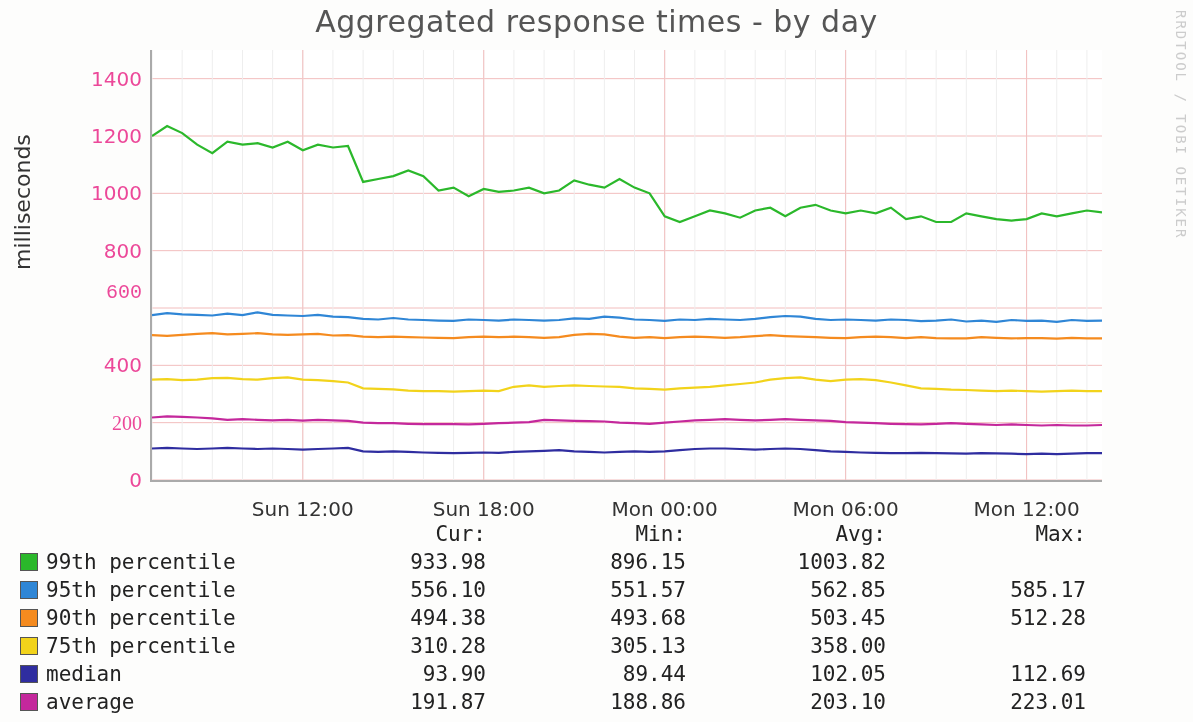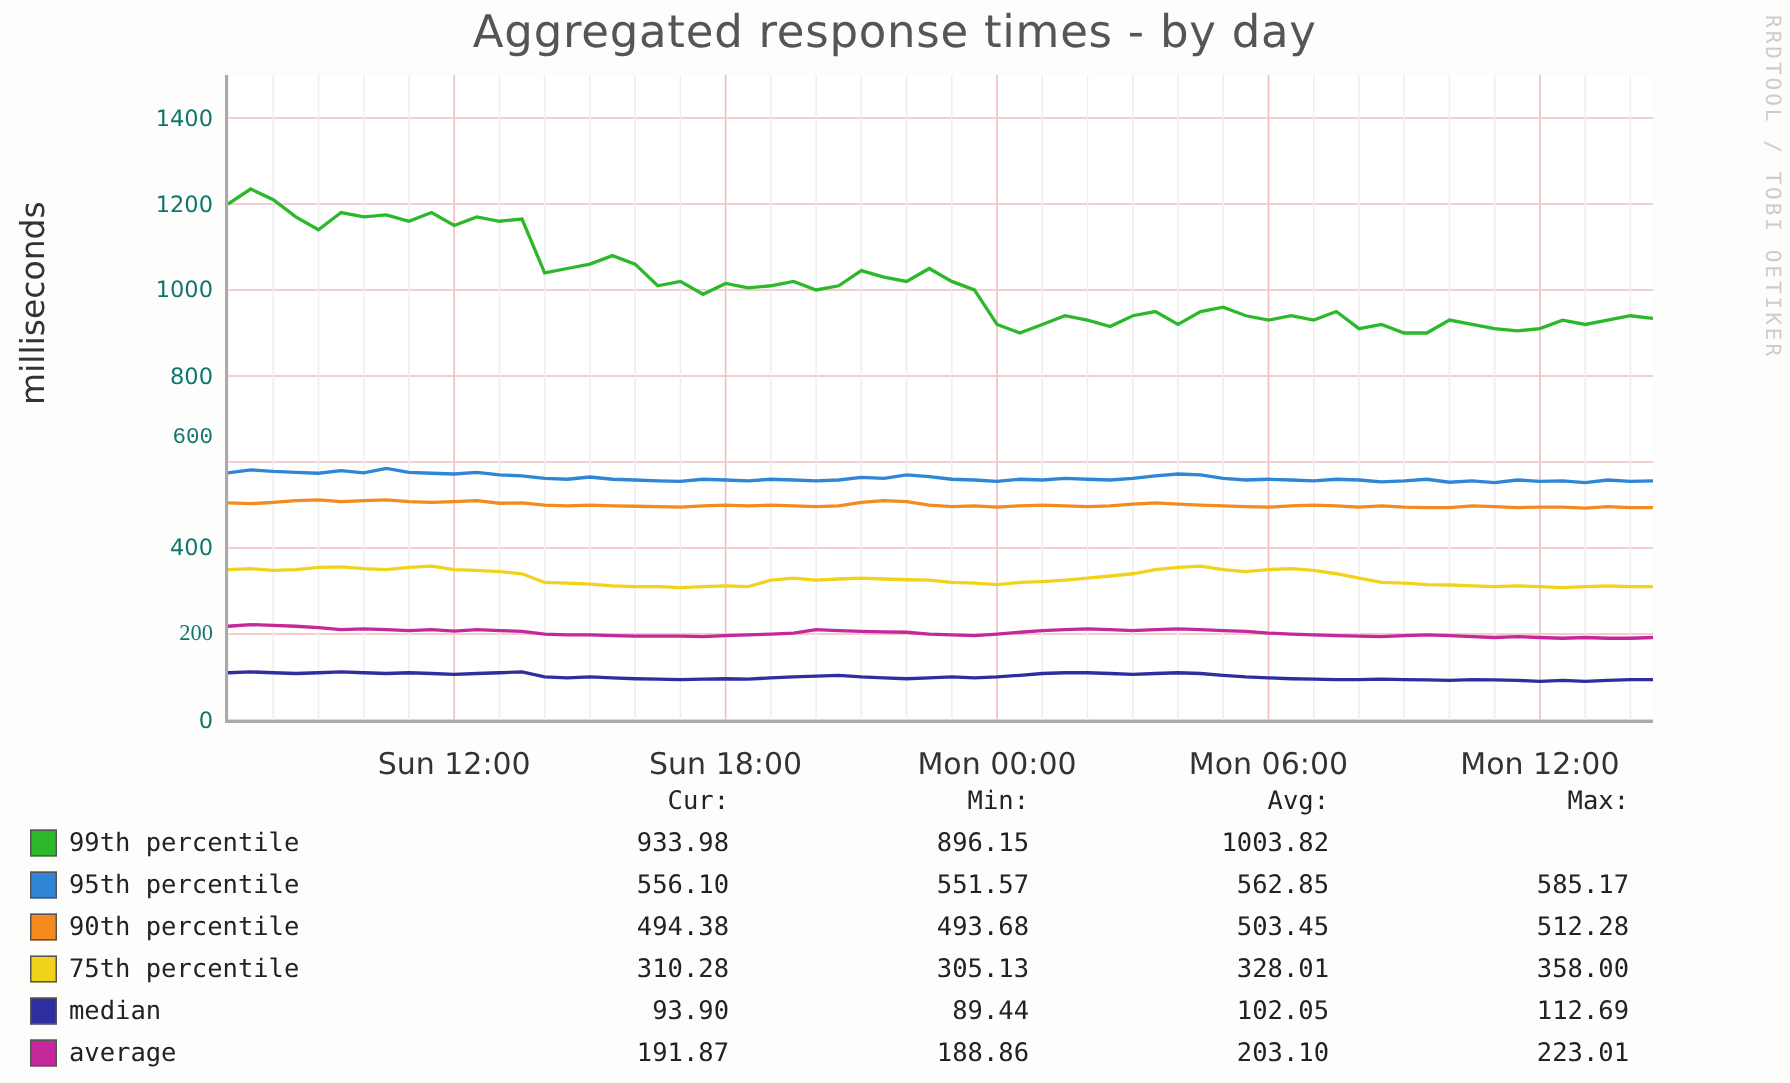--- a/index.html
+++ b/index.html
@@ -41,22 +41,22 @@
     border-left: 2px solid #aaa;
     border-bottom: 2px solid #aaa;
   }
   .grid line.h { stroke: #f2bdbd; stroke-width: 1; }
   .grid line.v-major { stroke: #f2bdbd; stroke-width: 1; }
   .grid line.v-minor { stroke: #eee; stroke-width: 1; }
   .ytick {
     position: absolute;
     right: 100%;
     margin-right: 10px;
-    font-size: 15px;
-    color: #0f766e;
+    font-size: 20px;
+    color: #ec4899;
     transform: translateY(-50%);
     white-space: nowrap;
   }
   .xtick {
     position: absolute;
     top: 100%;
     margin-top: 17px;
     font-size: 20px;
     color: #333;
     transform: translateX(-50%);
@@ -73,21 +73,21 @@
     letter-spacing: 2px;
     font-family: monospace;
   }
 
   .legend {
     position: absolute;
     left: 20px;
     top: 520px;
     width: 1160px;
     font-family: "DejaVu Sans Mono", "Liberation Mono", monospace;
-    font-size: 17px;
+    font-size: 21px;
     color: #222;
   }
   .legend .hdr, .legend .row {
     display: grid;
     grid-template-columns: 26px 280px 190px 200px 200px 200px;
     align-items: center;
     height: 28px;
   }
   .legend .sw {
     width: 16px; height: 16px;
@@ -207,21 +207,20 @@
       <span class="num">494.38</span>
       <span class="num">493.68</span>
       <span class="num">503.45</span>
       <span class="num">512.28</span>
     </div>
     <div class="row">
       <span class="sw" style="background:#f2d31b"></span>
       <span>75th percentile</span>
       <span class="num">310.28</span>
       <span class="num">305.13</span>
-      <span class="num">328.01</span>
       <span class="num">358.00</span>
     </div>
     <div class="row">
       <span class="sw" style="background:#2f2da0"></span>
       <span>median</span>
       <span class="num">93.90</span>
       <span class="num">89.44</span>
       <span class="num">102.05</span>
       <span class="num">112.69</span>
     </div>

